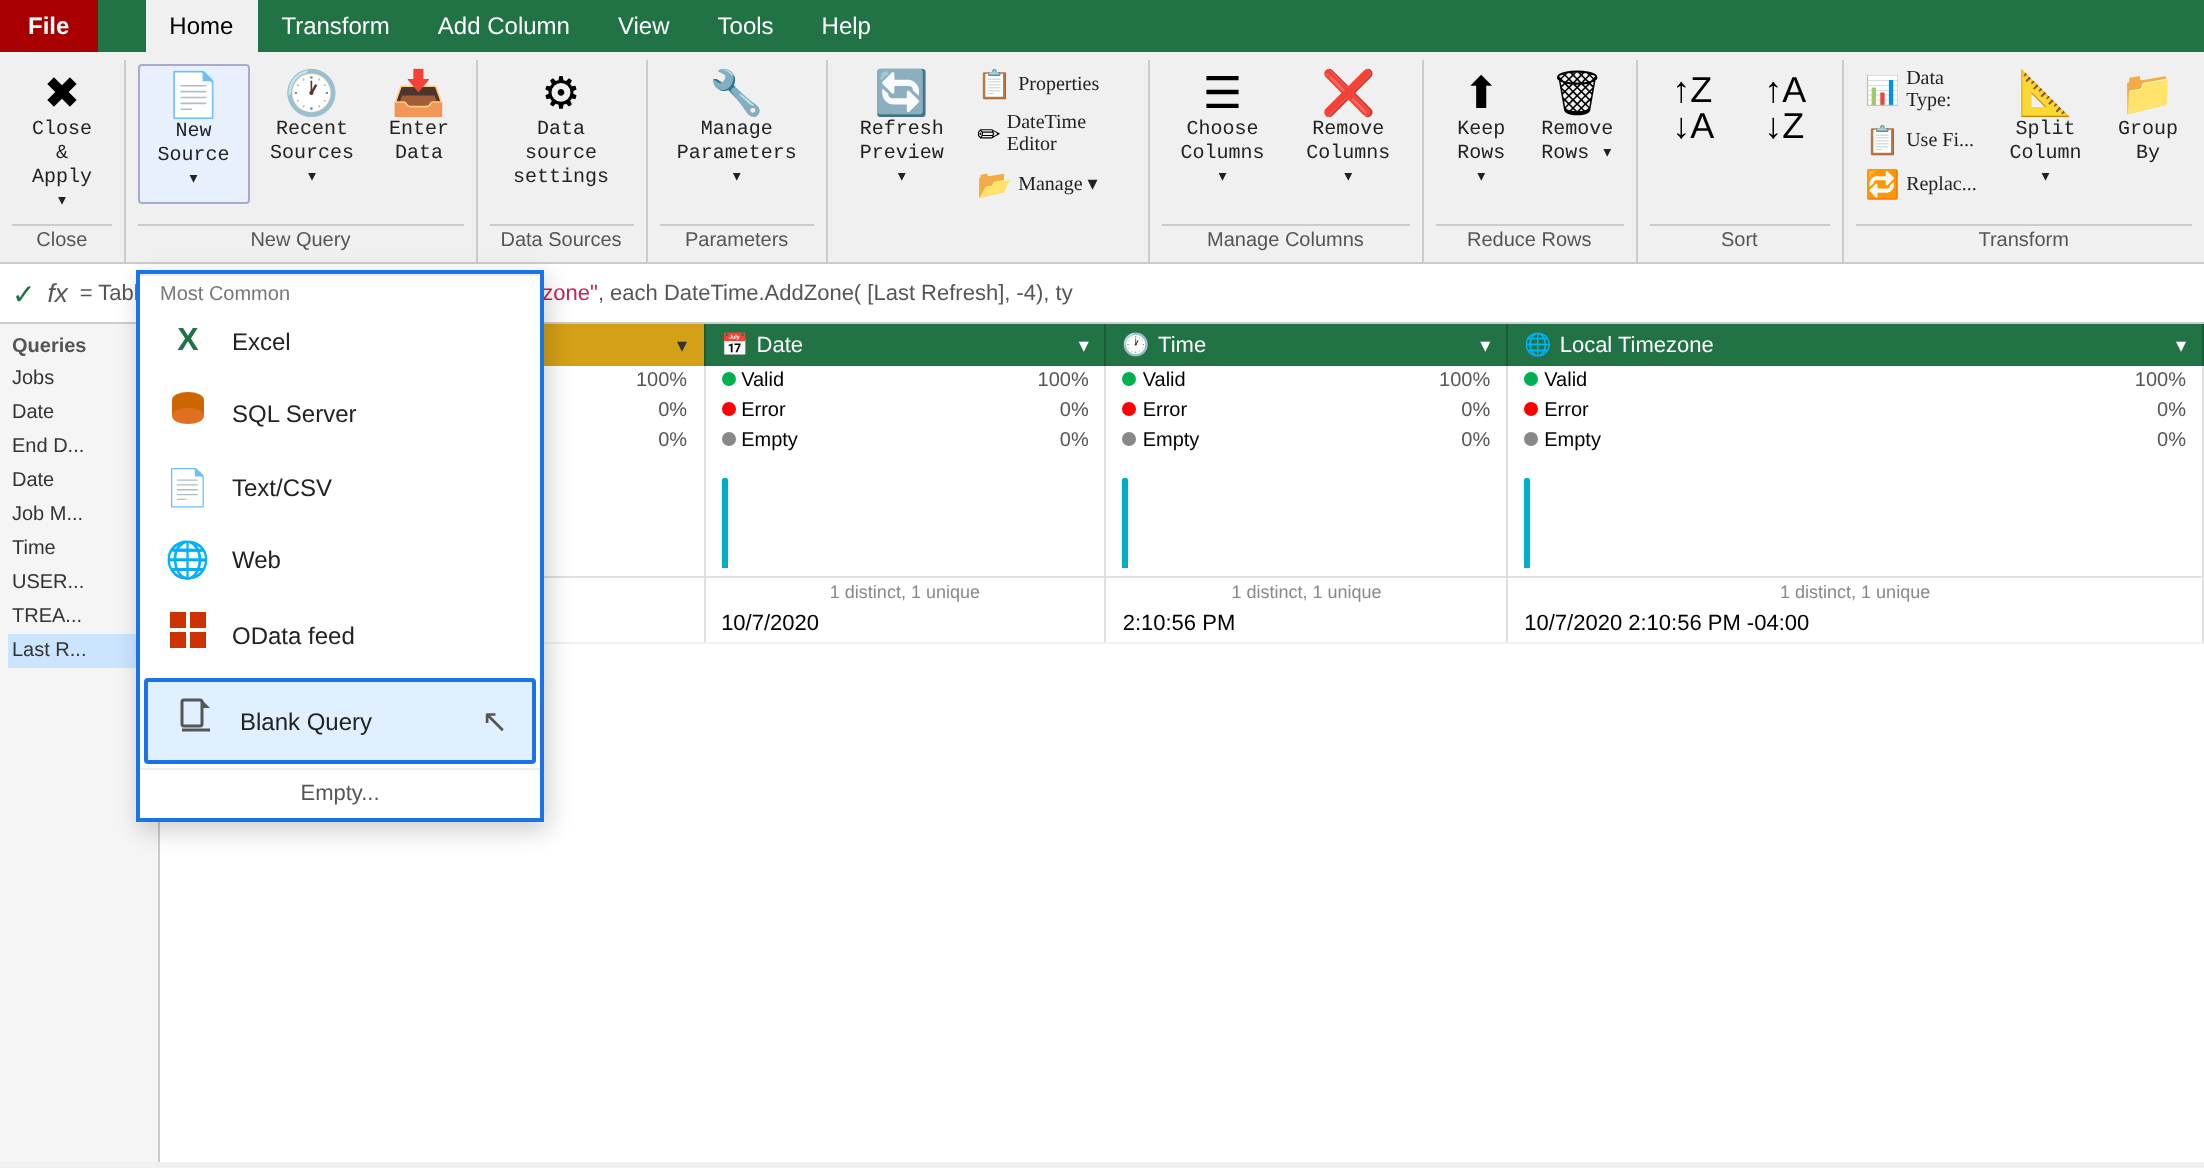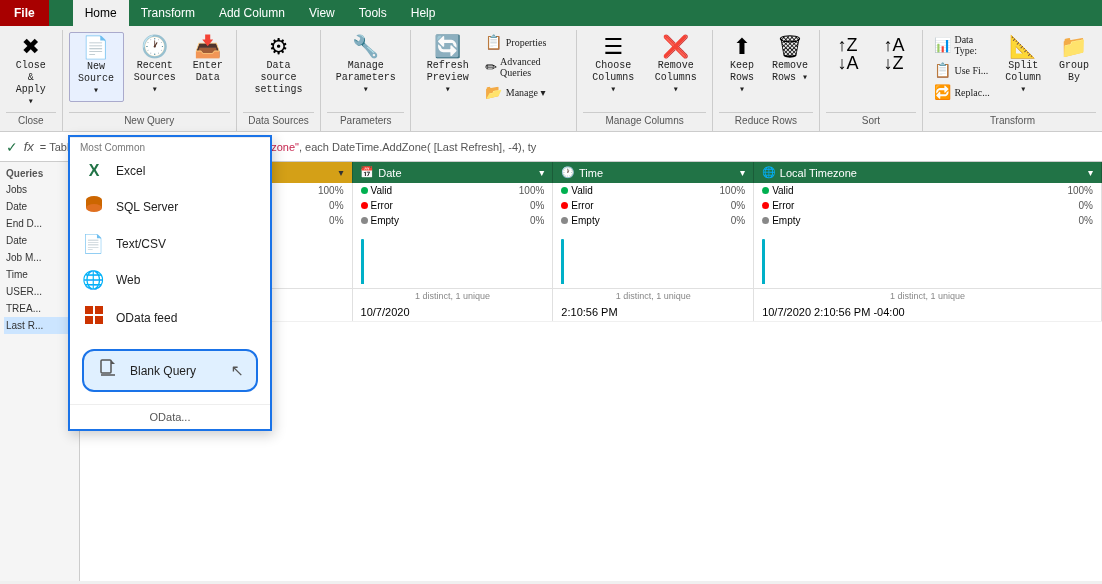--- a/index.html
+++ b/index.html
@@ -54,21 +54,21 @@
     .bar-row td { padding: 2px 8px; height: 60px; border-right: 1px solid #e0e0e0; vertical-align: bottom; }
     .mini-bar { width: 3px; background: #00b0c8; display: inline-block; border-radius: 1px 1px 0 0; margin-right: 1px; }
 
     .distinct-row td { padding: 2px 8px; font-size: 9px; color: #888; border-right: 1px solid #e0e0e0; border-top: 1px solid #e0e0e0; text-align: center; }
     .data-row td { padding: 3px 8px; font-size: 11px; border-bottom: 1px solid #f0f0f0; border-right: 1px solid #e0e0e0; }
 
     
     .dropdown-menu { position: absolute; top: 135px; left: 68px; width: 204px; background: white; border: 2px solid #1a73e8; box-shadow: 2px 4px 12px rgba(0,0,0,0.2); z-index: 100; }
     .dropdown-section-header { font-size: 10px; color: #777; padding: 4px 10px 2px 10px; border-top: 1px solid #eee; }
     .dropdown-item { display: flex; align-items: center; gap: 10px; padding: 7px 12px; cursor: pointer; font-size: 12px; color: #222; }
-    .dropdown-item.selected { background: #e0f0ff; border: 2px solid #1a73e8; margin: 12px; border-radius: 12px; }
+    .dropdown-item.selected { background: #e0f0ff; border: 2px solid #1a73e8; margin: 2px; border-radius: 2px; }
     .dropdown-item .item-icon { font-size: 18px; width: 24px; text-align: center; }
     .dropdown-more { text-align: center; padding: 6px; font-size: 11px; color: #555; cursor: pointer; border-top: 1px solid #eee; }
     .cursor-indicator { font-size: 14px; color: #555; }
   </style>
 </head>
 <body>
 
 <div>
 
   <div class="ribbon-tabs">
@@ -137,21 +137,21 @@
           <span class="btn-icon">🔄</span>
           <span class="btn-label">Refresh<br>Preview ▾</span>
         </div>
         <div style="display:flex;flex-direction:column;gap:2px;justify-content:center;">
           <div class="ribbon-btn-small">
             <span class="btn-icon-sm">📋</span>
             <span class="btn-label-sm">Properties</span>
           </div>
           <div class="ribbon-btn-small">
             <span class="btn-icon-sm">✏</span>
-            <span class="btn-label-sm">Advanced Queries</span>
+            <span class="btn-label-sm">DateTime Editor</span>
           </div>
           <div class="ribbon-btn-small">
             <span class="btn-icon-sm">📂</span>
             <span class="btn-label-sm">Manage ▾</span>
           </div>
         </div>
       </div>
     </div>
 
     <div class="ribbon-group">
@@ -388,14 +388,14 @@
       <svg width="20" height="20" viewBox="0 0 20 20">
         <rect x="3" y="2" width="10" height="13" rx="1" fill="none" stroke="#555" stroke-width="1.5"></rect>
         <line x1="3" y1="17" x2="17" y2="17" stroke="#555" stroke-width="1.5"></line>
         <path d="M13 2 L17 6 L13 6 Z" fill="#555"></path>
       </svg>
     </span>
     <span>Blank Query</span>
     <span class="cursor-indicator" style="margin-left:auto;font-size:16px;">↖</span>
   </div>
 
-  <div class="dropdown-more">OData...</div>
+  <div class="dropdown-more">Empty...</div>
 </div>
 
 </body></html>

